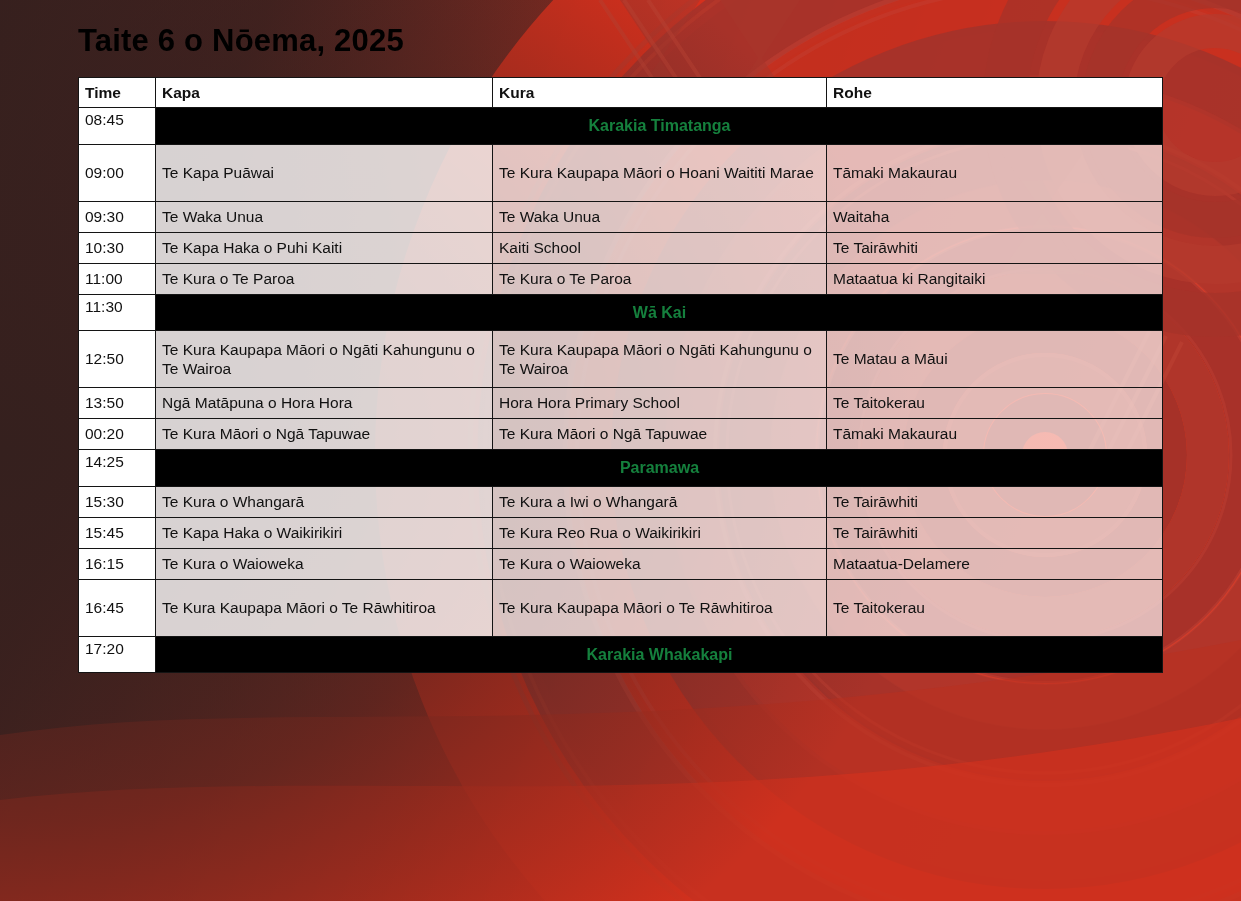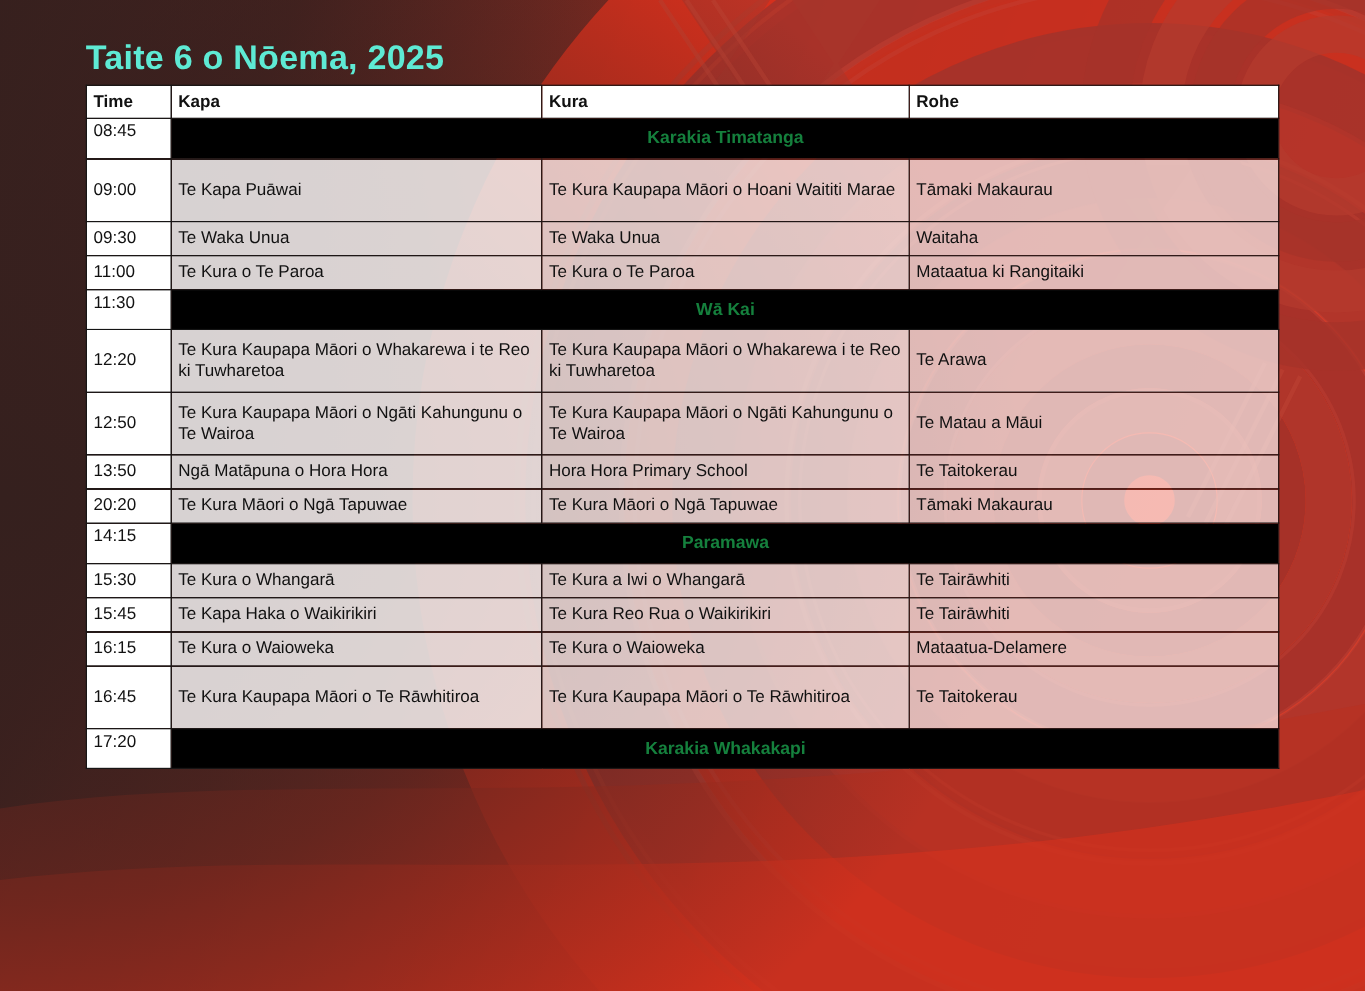--- a/index.html
+++ b/index.html
@@ -9,22 +9,22 @@
     background:#c0291b;
   }
 
   
   #bg{position:absolute;inset:0;overflow:hidden;z-index:0;}
   #bg svg{position:absolute;inset:0;width:1241px;height:901px;display:block;}
 
   
   .page-title{
     position:absolute;left:78px;top:22px;z-index:3;
-    color:#5eead4;font-size:31px;font-weight:bold;letter-spacing:.2px;
-    line-height:38px;white-space:nowrap;margin-top:12px;
+    color:#000000;font-size:31px;font-weight:bold;letter-spacing:.2px;
+    line-height:38px;white-space:nowrap;
   }
 
   
   .sched-wrap{position:absolute;left:78px;top:77px;width:1096px;z-index:3;}
   table.sched{
     width:1084px;border-collapse:collapse;table-layout:fixed;
     border:1px solid #111;
   }
   table.sched col.c-time{width:77px;}
   table.sched col.c-kapa{width:337px;}
@@ -185,55 +185,55 @@
           <td class="kura">Te Kura Kaupapa Māori o Hoani Waititi Marae</td>
           <td class="rohe">Tāmaki Makaurau</td>
         </tr>
         <tr class="single">
           <td class="time">09:30</td>
           <td class="kapa">Te Waka Unua</td>
           <td class="kura">Te Waka Unua</td>
           <td class="rohe">Waitaha</td>
         </tr>
         <tr class="single">
+          <td class="time">10:30</td>
+          <td class="kapa">Te Kapa Haka o Puhi Kaiti</td>
+          <td class="kura">Kaiti School</td>
+          <td class="rohe">Te Tairāwhiti</td>
+        </tr>
+        <tr class="single">
           <td class="time">11:00</td>
           <td class="kapa">Te Kura o Te Paroa</td>
           <td class="kura">Te Kura o Te Paroa</td>
           <td class="rohe">Mataatua ki Rangitaiki</td>
         </tr>
         <tr class="banner">
           <td class="time">11:30</td>
           <td class="bannercell" colspan="3">Wā Kai</td>
-        </tr>
-        <tr class="double">
-          <td class="time">12:20</td>
-          <td class="kapa">Te Kura Kaupapa Māori o Whakarewa i te Reo ki Tuwharetoa</td>
-          <td class="kura">Te Kura Kaupapa Māori o Whakarewa i te Reo ki Tuwharetoa</td>
-          <td class="rohe">Te Arawa</td>
         </tr>
         <tr class="double">
           <td class="time">12:50</td>
           <td class="kapa">Te Kura Kaupapa Māori o Ngāti Kahungunu o Te Wairoa</td>
           <td class="kura">Te Kura Kaupapa Māori o Ngāti Kahungunu o Te Wairoa</td>
           <td class="rohe">Te Matau a Māui</td>
         </tr>
         <tr class="single">
           <td class="time">13:50</td>
           <td class="kapa">Ngā Matāpuna o Hora Hora</td>
           <td class="kura">Hora Hora Primary School</td>
           <td class="rohe">Te Taitokerau</td>
         </tr>
         <tr class="single">
-          <td class="time">20:20</td>
+          <td class="time">00:20</td>
           <td class="kapa">Te Kura Māori o Ngā Tapuwae</td>
           <td class="kura">Te Kura Māori o Ngā Tapuwae</td>
           <td class="rohe">Tāmaki Makaurau</td>
         </tr>
         <tr class="banner">
-          <td class="time">14:15</td>
+          <td class="time">14:25</td>
           <td class="bannercell" colspan="3">Paramawa</td>
         </tr>
         <tr class="single">
           <td class="time">15:30</td>
           <td class="kapa">Te Kura o Whangarā</td>
           <td class="kura">Te Kura a Iwi o Whangarā</td>
           <td class="rohe">Te Tairāwhiti</td>
         </tr>
         <tr class="single">
           <td class="time">15:45</td>

